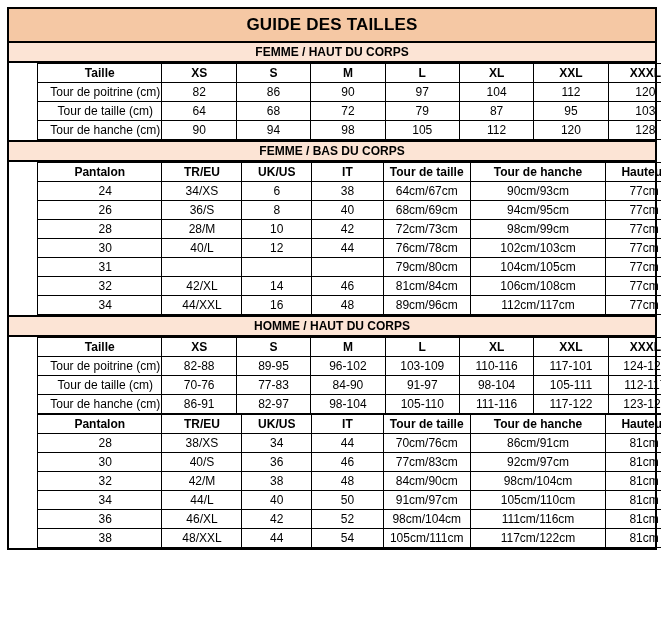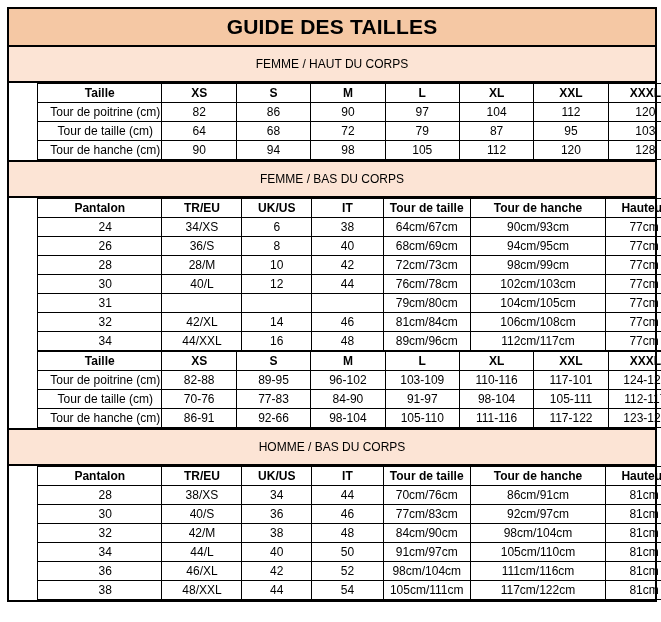--- a/index.html
+++ b/index.html
@@ -12,30 +12,30 @@
   .guide {
     width: 646px;
     margin: 7px 0 7px 7px;
     border: 2px solid #000000;
     background: #ffffff;
   }
   .title-bar {
     background: #f5c8a4;
     text-align: center;
     font-weight: bold;
-    font-size: 21px;
+    font-size: 17px;
     letter-spacing: 0.2px;
     padding: 6px 0 6px 0;
   }
   .section-heading {
     background: #fce4d5;
     text-align: center;
-    font-weight: normal;
+    font-weight: bold;
     font-size: 12px;
-    padding: 10px 0;
+    padding: 2px 0;
     border-top: 2px solid #000000;
     border-bottom: 2px solid #000000;
   }
   table.grid {
     width: 100%;
     border-collapse: collapse;
     table-layout: fixed;
     margin-left: 28px;
   }
   table.grid th,
@@ -201,20 +201,21 @@
             <td class="rowlabel">34</td>
             <td>44/XXL</td>
             <td>16</td>
             <td>48</td>
             <td>89cm/96cm</td>
             <td>112cm/117cm</td>
             <td>77cm</td>
           </tr>
         </tbody>
       </table>
+      <div class="section-heading">HOMME / HAUT DU CORPS</div>
       <table class="grid">
         <colgroup>
           <col style="width: 19.3%;">
           <col style="width: 11.53%;">
           <col style="width: 11.53%;">
           <col style="width: 11.53%;">
           <col style="width: 11.53%;">
           <col style="width: 11.53%;">
           <col style="width: 11.53%;">
           <col style="width: 11.52%;">
@@ -248,30 +249,29 @@
             <td>77-83</td>
             <td>84-90</td>
             <td>91-97</td>
             <td>98-104</td>
             <td>105-111</td>
             <td>112-117</td>
           </tr>
           <tr>
             <td class="rowlabel">Tour de hanche (cm)</td>
             <td>86-91</td>
-            <td>92-66</td>
+            <td>82-97</td>
             <td>98-104</td>
             <td>105-110</td>
             <td>111-116</td>
             <td>117-122</td>
             <td>123-127</td>
           </tr>
         </tbody>
       </table>
-      <div class="section-heading">HOMME / BAS DU CORPS</div>
       <table class="grid">
         <colgroup>
           <col style="width: 19.3%;">
           <col style="width: 12.4%;">
           <col style="width: 10.8%;">
           <col style="width: 11.1%;">
           <col style="width: 13.5%;">
           <col style="width: 21%;">
           <col style="width: 11.9%;">
         </colgroup>

